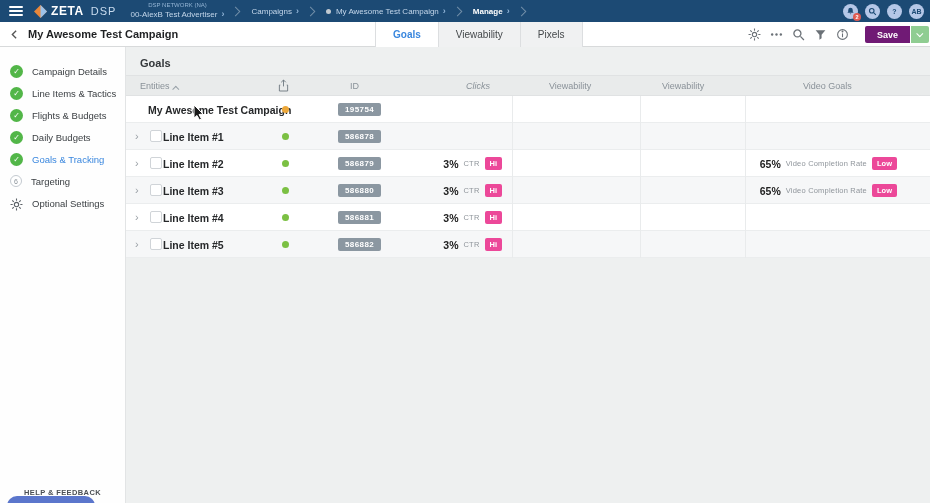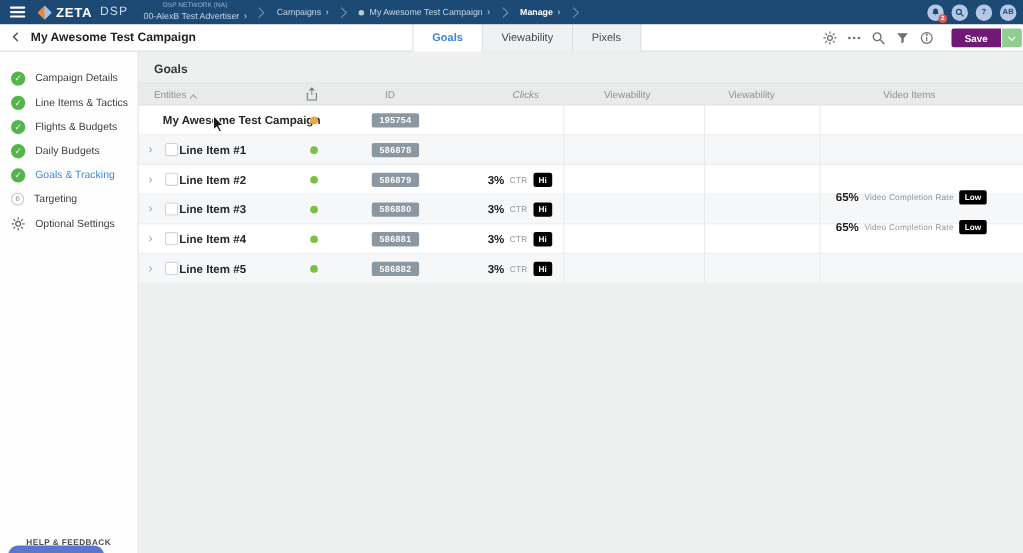--- a/index.html
+++ b/index.html
@@ -68,25 +68,25 @@
   .trow { position:relative; height:27px; background:#fff; border-bottom:1px solid #ebedee; cursor:pointer; }
   .trow.alt { background:#f6f7f8; }
   .row-chevron { position:absolute; left:9px; top:7px; width:12px; color:#9aa0a6; font-size:11px; line-height:12px; }
   .row-checkbox { position:absolute; left:24px; top:7px; width:12px; height:12px; border:1px solid #d0d4d8; border-radius:2px; background:#fff; }
   .entity-name { position:absolute; left:37px; top:8px; font-size:10.5px; font-weight:bold; color:#26282a; }
   .trow.campaign .entity-name { left:22px; }
   .status-dot { position:absolute; left:156px; top:10px; width:7px; height:7px; border-radius:50%; }
   .id-badge { position:absolute; left:212px; top:7px; background:#8B97A1; color:#fff; font-size:8px; font-weight:bold; letter-spacing:.4px; padding:2px 7px; border-radius:2px; }
   .metric-cell { position:absolute; top:0; height:27px; display:flex; align-items:center; gap:5px; z-index:3; }
   .clicks-cell { right:428px; }
-  .video-cell { right:33px;margin-top:16px; }
+  .video-cell { right:33px; }
   .metric-value { font-size:10.5px; font-weight:bold; color:#222; }
   .metric-label { font-size:7.5px; color:#8f959b; letter-spacing:.2px; }
   .clicks-cell .metric-label { text-transform:uppercase; }
-  .metric-badge { background:#000000; color:#fff; font-size:7.5px; font-weight:bold; padding:2px 5px; border-radius:2px;text-align:center; }
+  .metric-badge { background:#ec4899; color:#fff; font-size:7.5px; font-weight:bold; padding:2px 5px; border-radius:2px;text-align:center; }
 
   .cursor { position:absolute; left:193px; top:104px; z-index:50; pointer-events:none; }
 </style>
 </head>
 <body>
 
 <div class="screen">
 
   <header class="topbar">
     <div class="hamburger">
@@ -252,21 +252,21 @@
           <path d="M12 2v14M7 7l5-5 5 5M5 13H3v13h18V13h-2"></path>
         </svg>
       </span>
       <span class="h h-id">
         <span>ID</span>
           <span class="sort-down"></span>
       </span>
       <span class="h h-clicks">Clicks</span>
       <span class="h h-conv">Viewability</span>
       <span class="h h-view">Viewability</span>
-      <span class="h h-video">Video Items</span>
+      <span class="h h-video">Video Goals</span>
     </div>
 
     <div class="tbody">
       <div class="col-divider" style="left: 386px; height: 162px;"></div>
       <div class="col-divider" style="left: 514px; height: 162px;"></div>
       <div class="col-divider" style="left: 619px; height: 162px;"></div>
     <div class="trow campaign">
 
     <span class="entity-name">My Awesome Test Campaign</span>
     <span class="status-dot" style="background: rgb(237, 168, 58);"></span>

